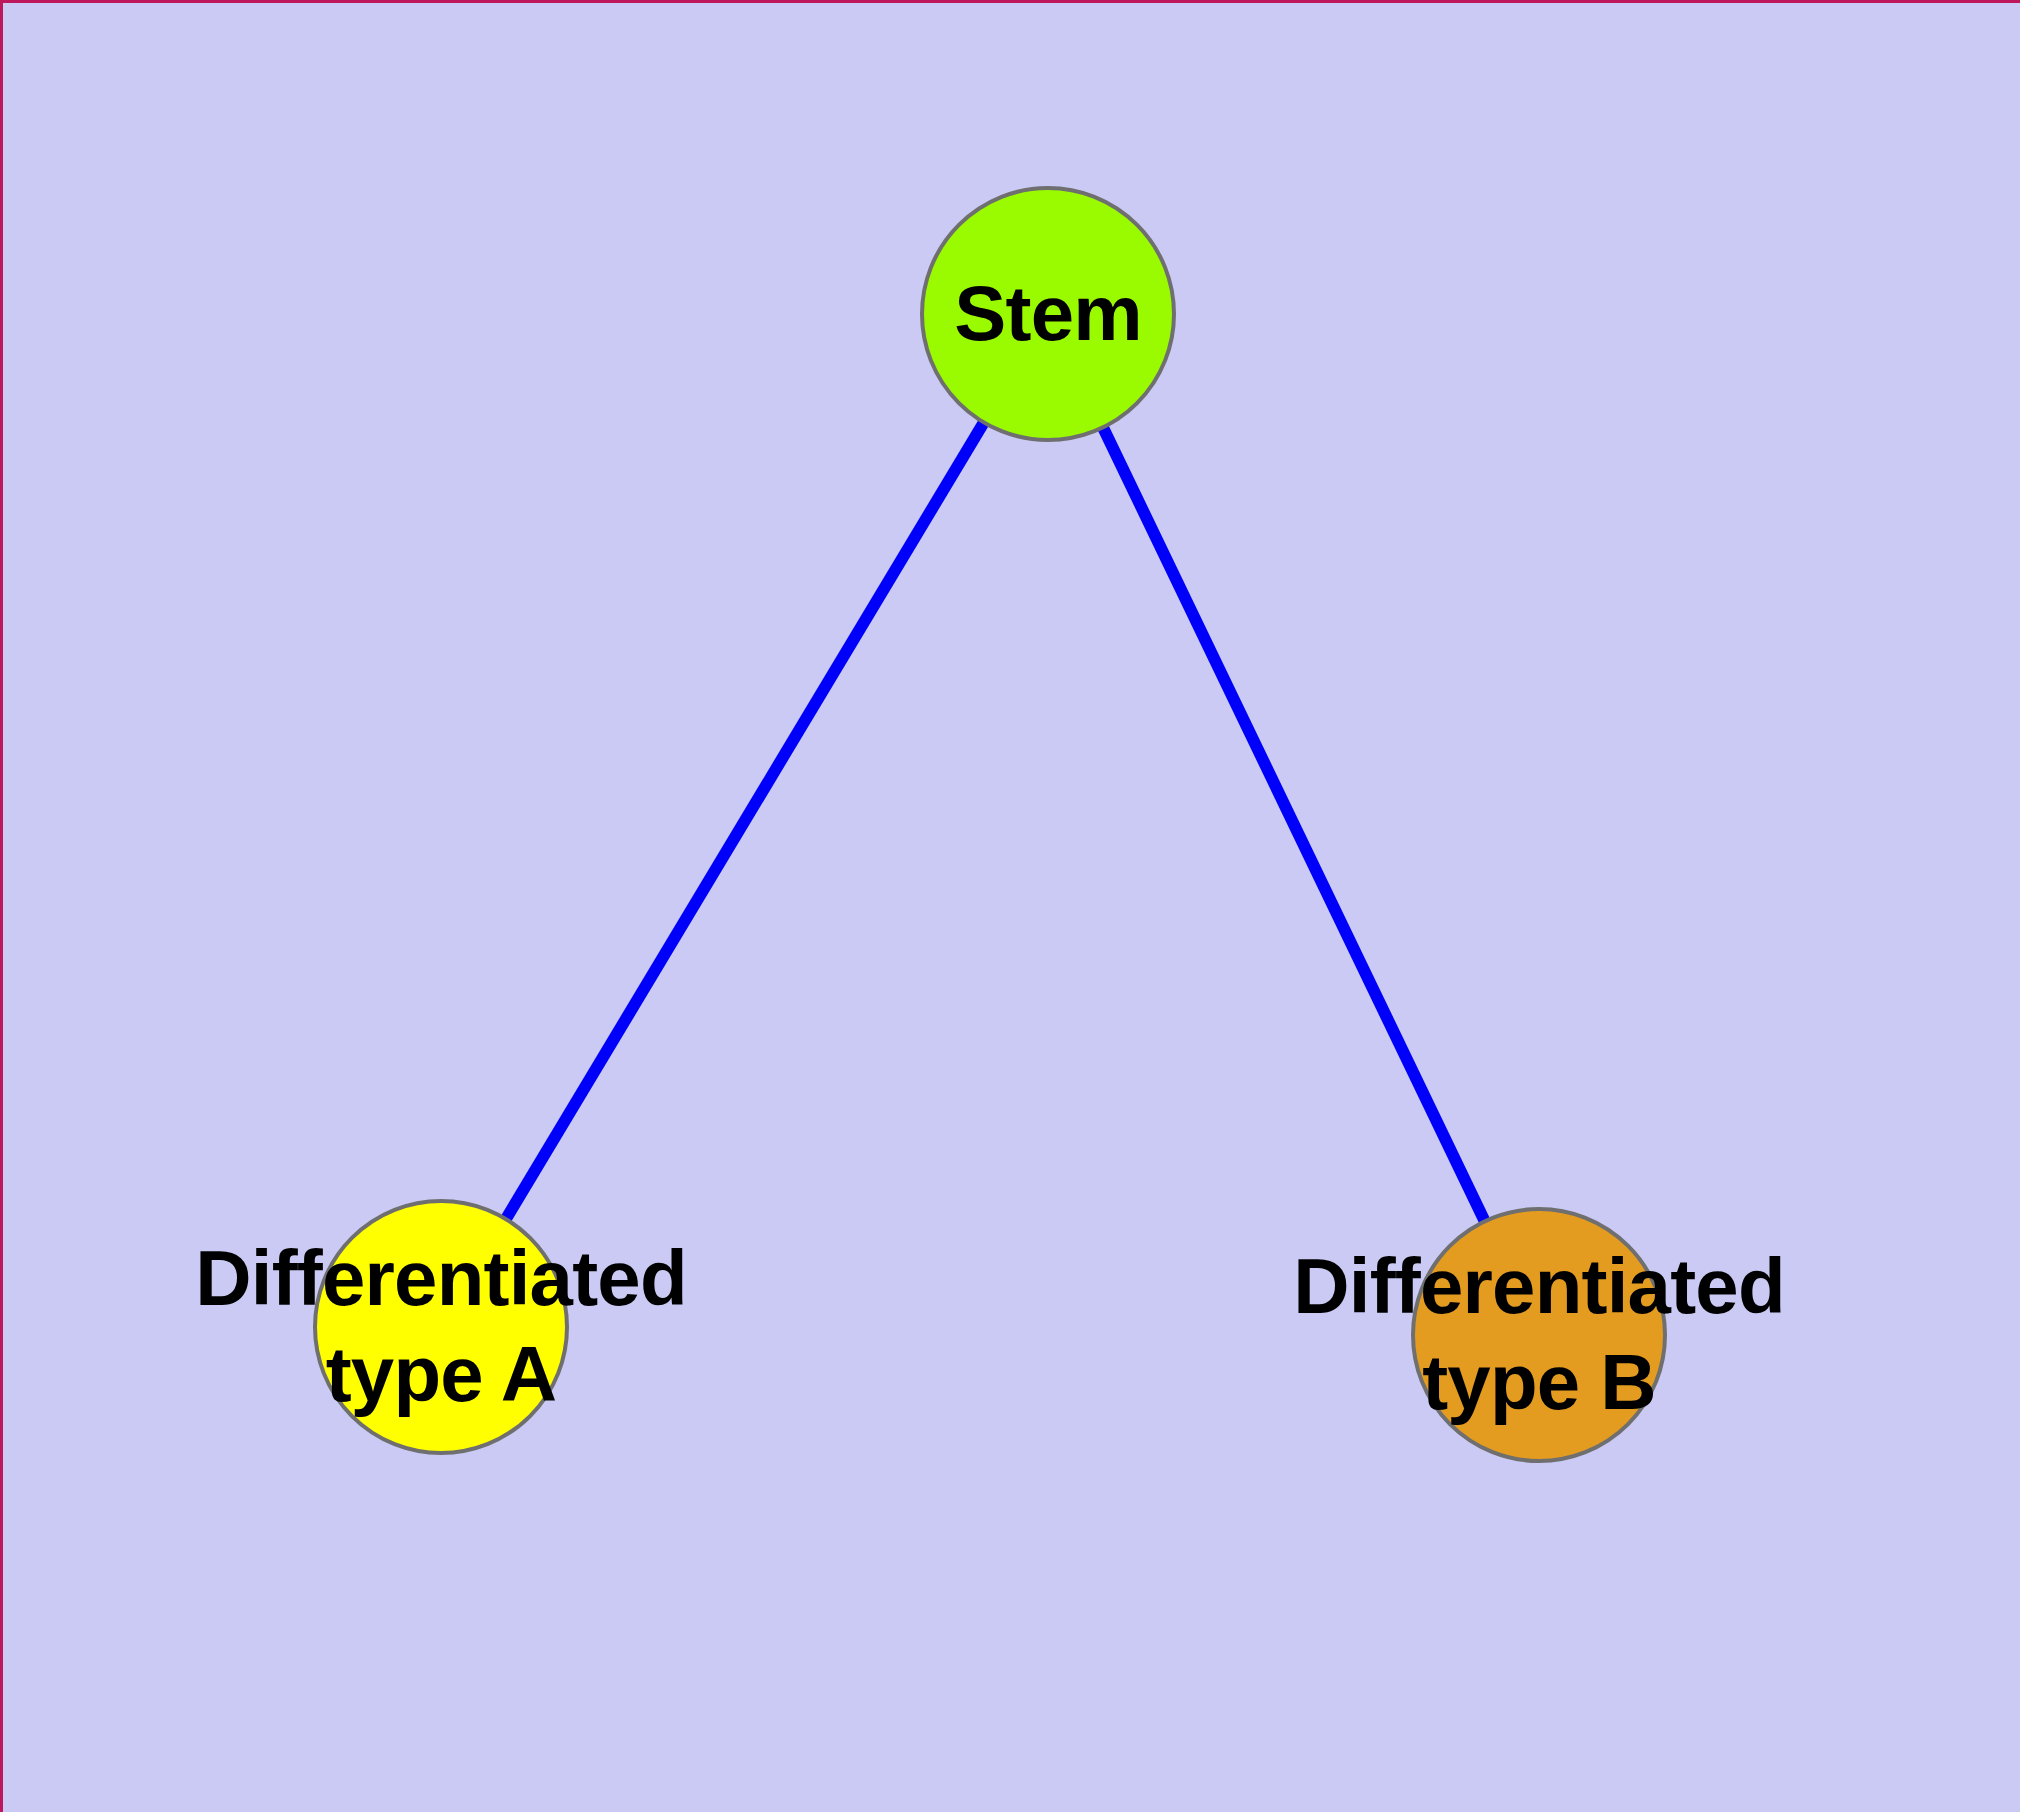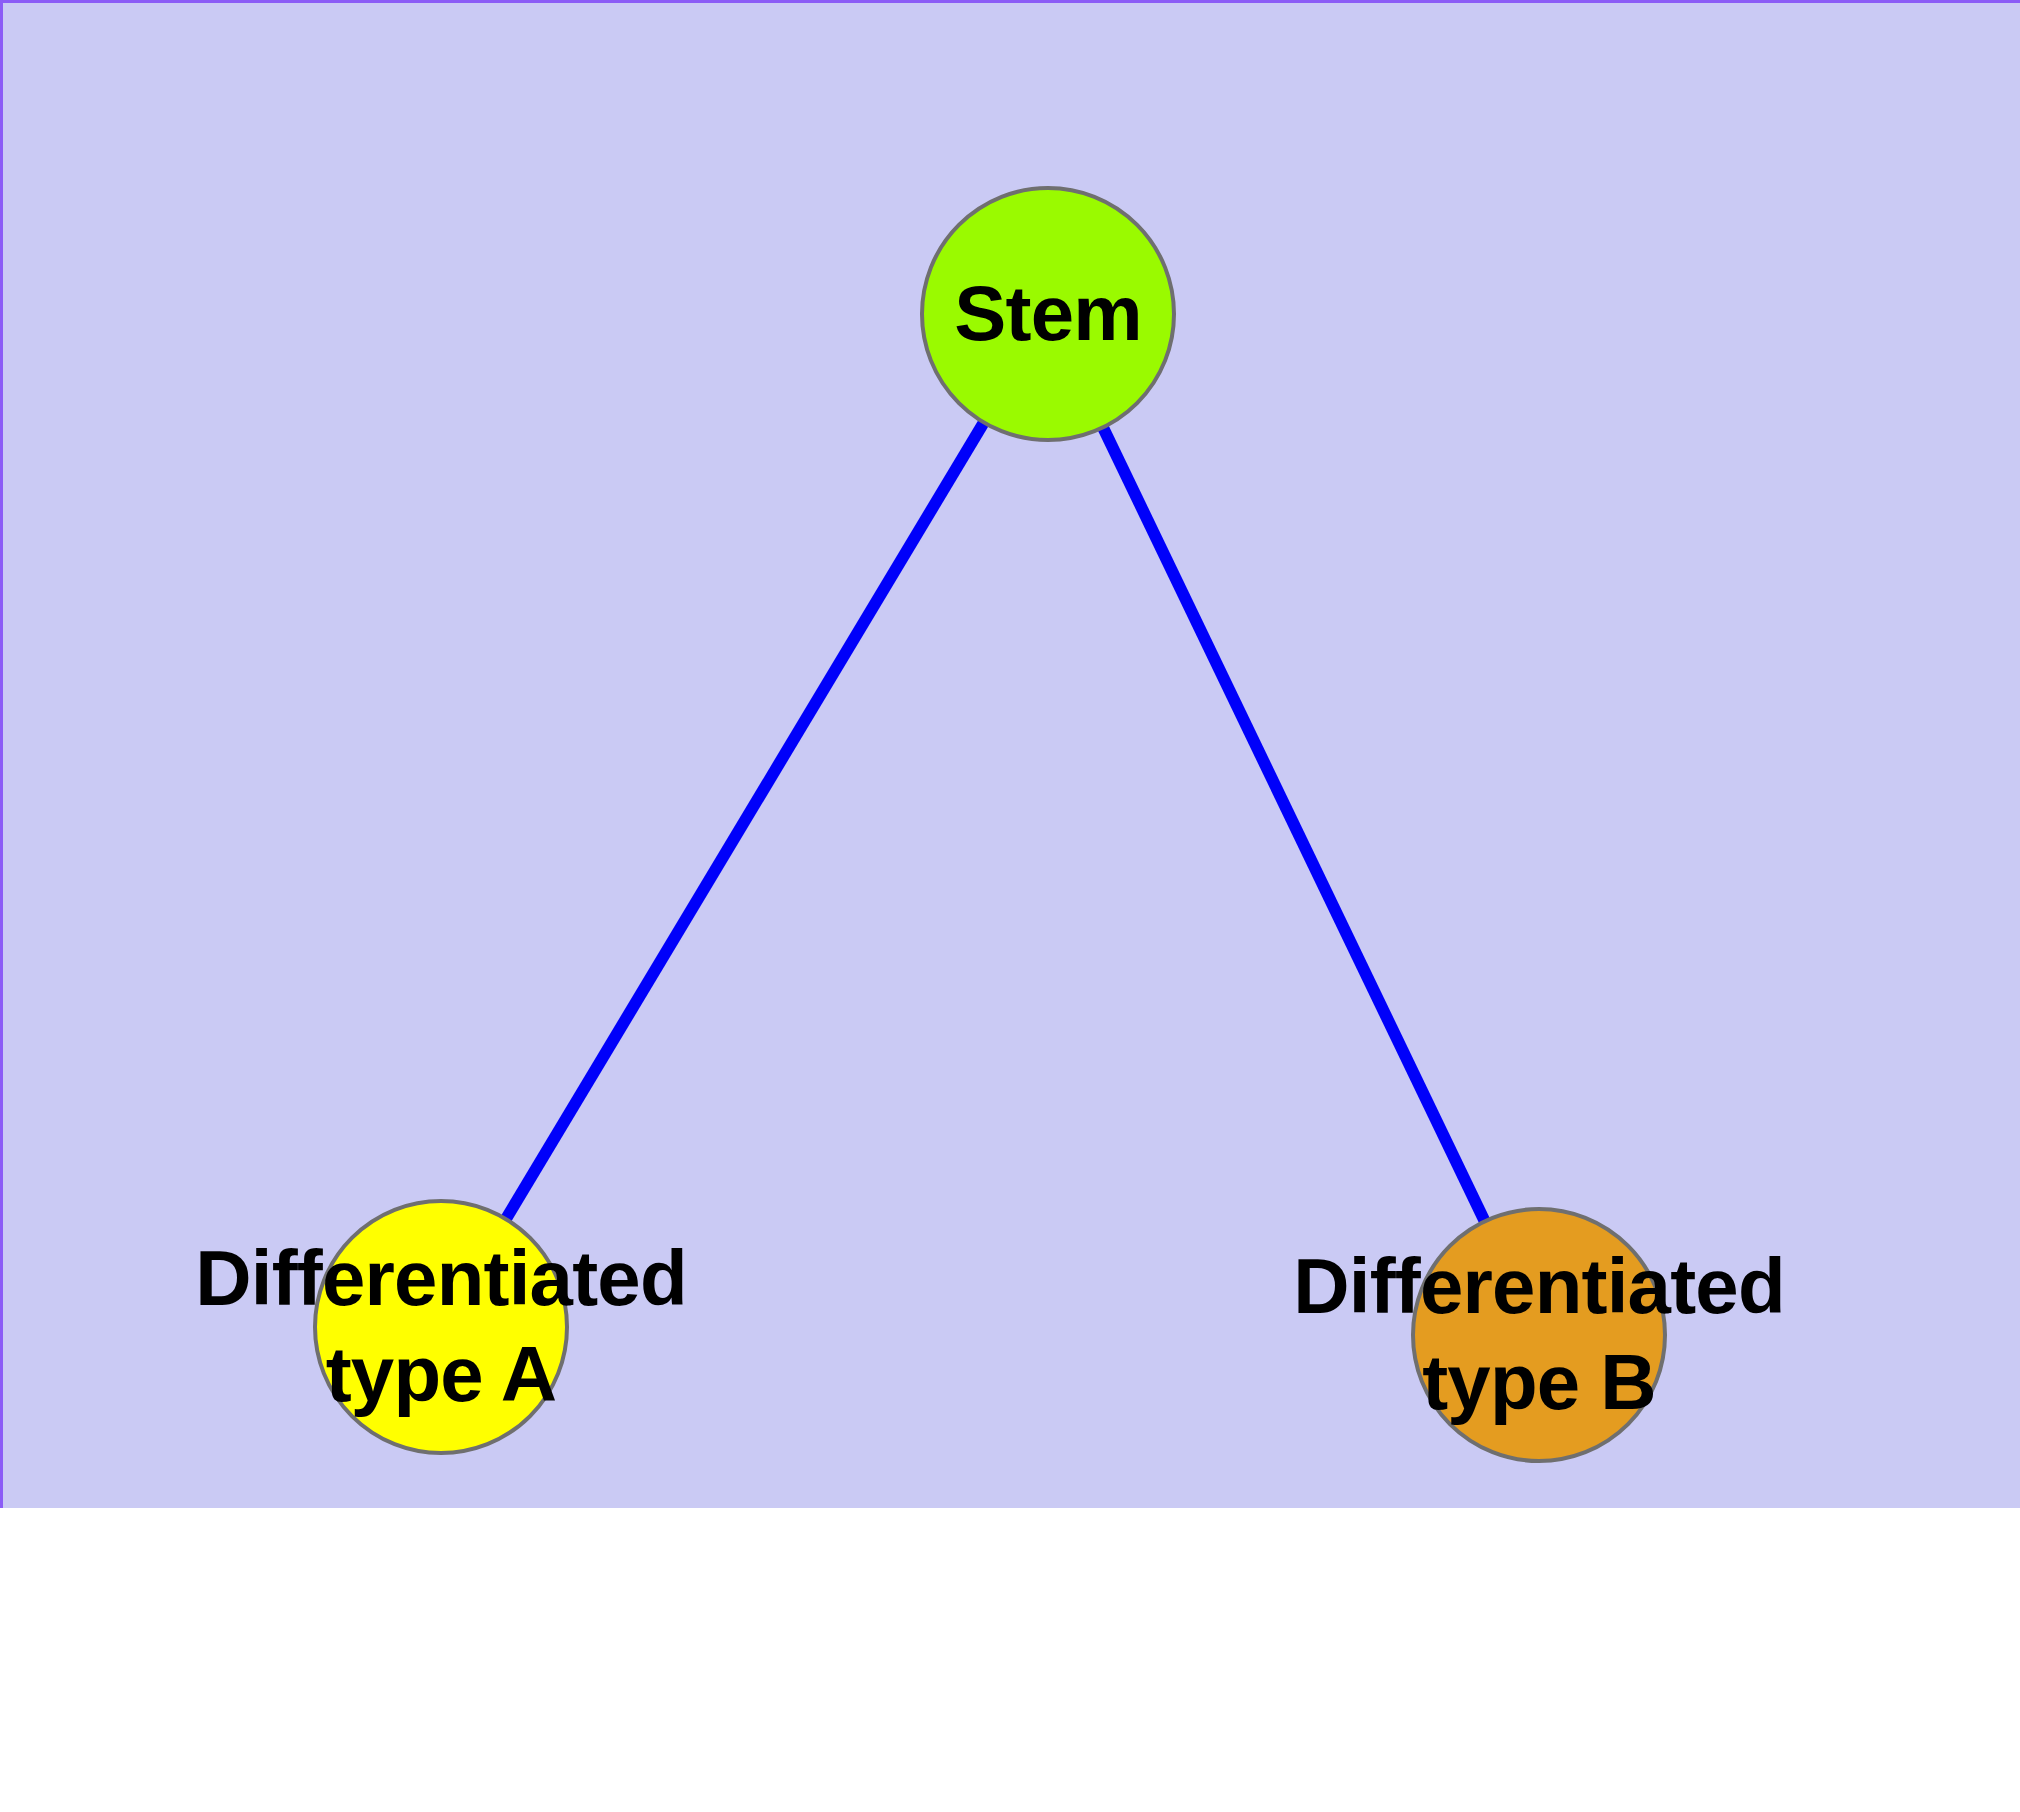--- a/index.html
+++ b/index.html
@@ -4,22 +4,22 @@
 <style>
   html, body {
     margin: 0;
     padding: 0;
     background: #ffffff;
     font-family: "Liberation Sans", sans-serif;
   }
   #stage {
     position: relative;
     width: 2021px;
-    height: 1508px;
-    background: #8b5cf6;
+    height: 1812px;
+    background: #be185d;
     overflow: hidden;
   }
   
   #plot-bg {
     position: absolute;
     left: 2.5px;
     top: 2.5px;
     right: 0;
     bottom: 0;
     background: #cacaf4;

